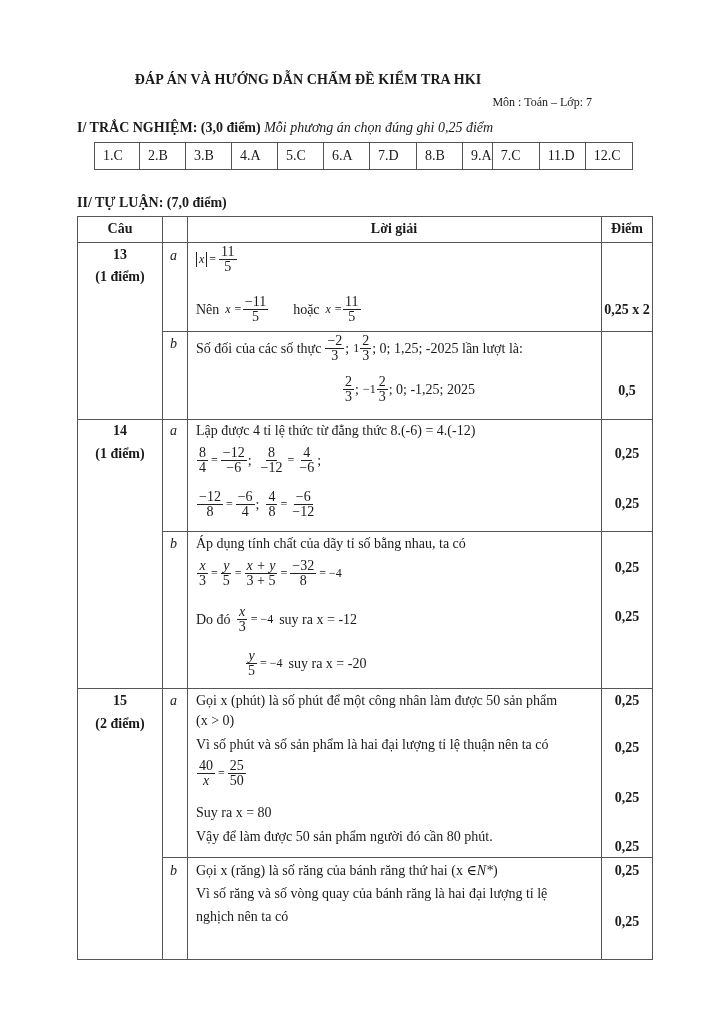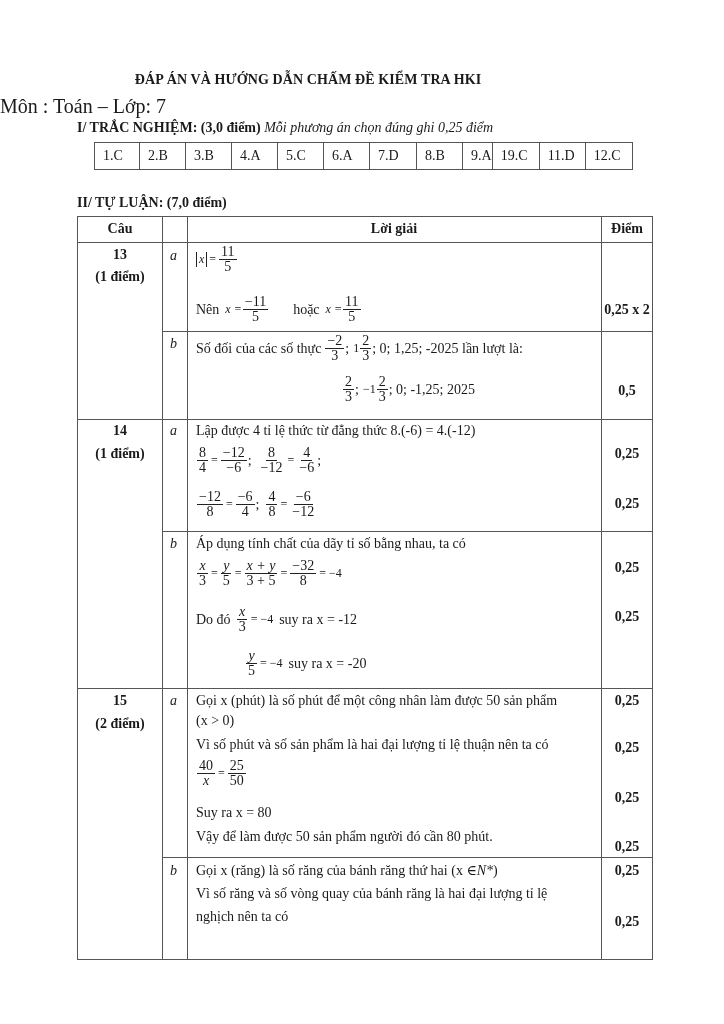--- a/index.html
+++ b/index.html
@@ -1,20 +1,20 @@
 <!DOCTYPE html>
 <html><head>
 <meta charset="utf-8">
 <style>
   * { box-sizing: border-box; margin: 0; padding: 0; }
   html, body { width: 724px; height: 1024px; background: #ffffff; overflow: hidden; }
   body { position: relative; font-family: "Liberation Serif", "DejaVu Serif", serif; color: #1a1a1a; font-size: 14px; }
   .abs { position: absolute; }
   .title { left: 0; width: 616px; top: 72px; text-align: center; font-weight: bold; font-size: 14px; letter-spacing: 0.1px; }
-  .subtitle { left: 0; width: 592px; top: 95px; text-align: left; font-size: 20px; }
+  .subtitle { left: 0; width: 592px; top: 95px; text-align: right; font-size: 12px; }
   .sec1 { left: 77px; top: 120px; font-size: 14px; }
   .sec1 b { font-weight: bold; }
   .sec1 i { font-style: italic; }
   .mc-table { position: absolute; left: 94px; top: 142px; border-collapse: collapse; }
   .mc-table td { border: 1px solid #555; height: 27px; padding: 0 0 0 8px; font-size: 14px; vertical-align: middle; }
   .sec2 { left: 77px; top: 195px; font-weight: bold; font-size: 14px; }
 
   .grid { position: absolute; left: 77px; top: 216px; width: 576px; height: 744px; border: 1px solid #555; }
   .hl { position: absolute; height: 0; border-top: 1px solid #555; }
   .vl { position: absolute; width: 0; border-left: 1px solid #555; }
@@ -46,21 +46,21 @@
       <tr>
     <td style="width:45px">1.C</td>
     <td style="width:46px">2.B</td>
     <td style="width:46px">3.B</td>
     <td style="width:46px">4.A</td>
     <td style="width:46px">5.C</td>
     <td style="width:46px">6.A</td>
     <td style="width:47px">7.D</td>
     <td style="width:46px">8.B</td>
     <td style="width:28px">9.A</td>
-    <td style="width:47px">19.C</td>
+    <td style="width:47px">7.C</td>
     <td style="width:46px">11.D</td>
     <td style="width:47px">12.C</td>
   </tr>
 </tbody>
   </table>
 
 <div class="abs sec2">II/ TỰ LUẬN: (7,0 điểm)</div>
 
 <div class="grid">
 

